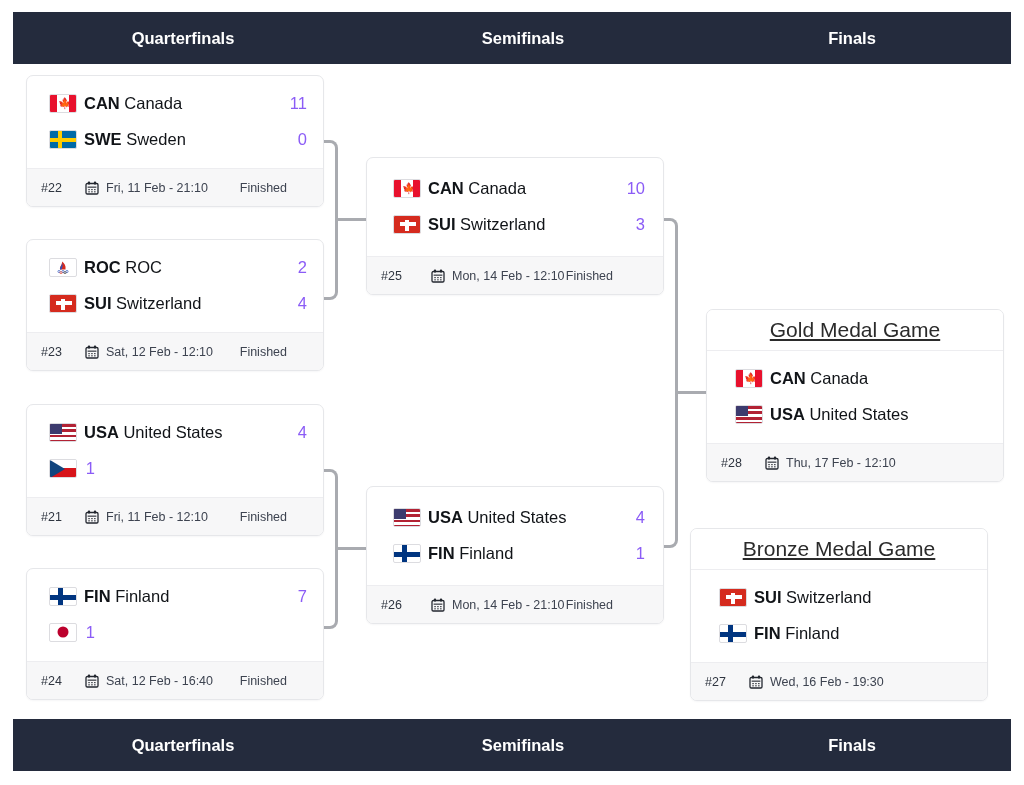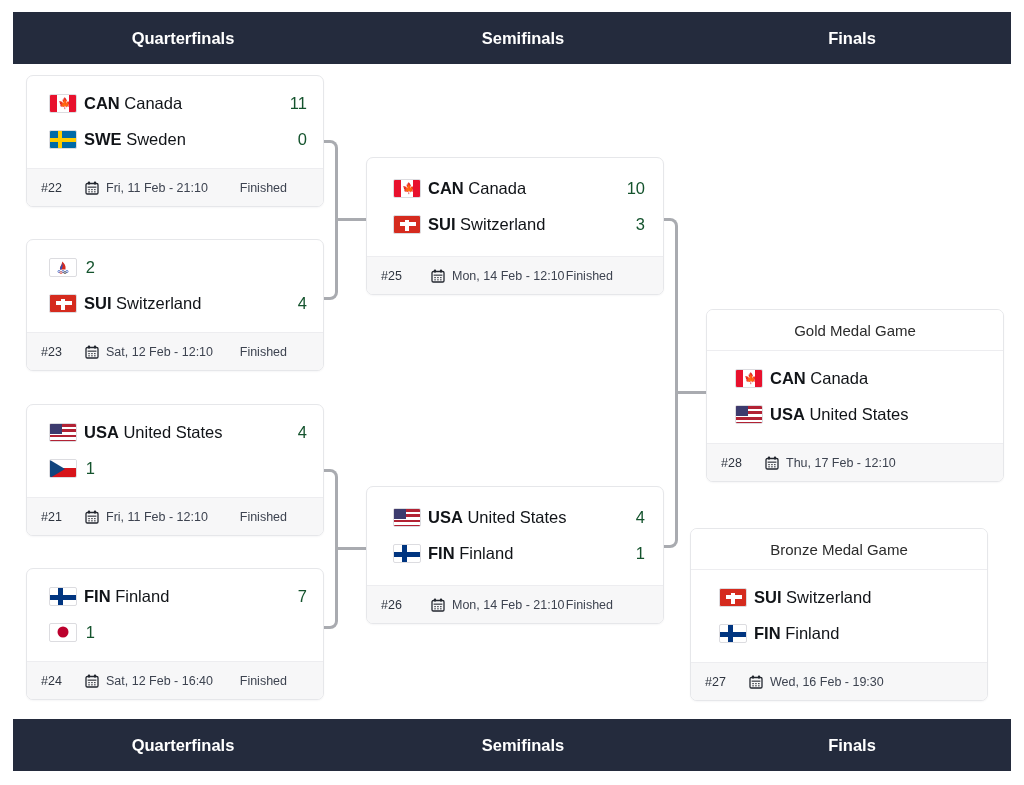--- a/index.html
+++ b/index.html
@@ -31,22 +31,23 @@
   .card {
     position: absolute;
     background: #ffffff;
     border: 1px solid #e6e7ea;
     border-radius: 7px;
     box-shadow: 0 1px 2px rgba(16,24,40,.04);
     overflow: hidden;
   }
   .card-title {
     height: 41px; display: flex; align-items: center; justify-content: center;
-    font-size: 15px; color: #2b2b2b; border-bottom: 1px solid #ededf0;
+    font-size: 21px; color: #2b2b2b; border-bottom: 1px solid #ededf0;
     background: #fff;
+    text-decoration: underline;
   }
   .teams { padding: 9px 0 11px 0; }
   .teams.sf-teams { padding: 12px 0 14px 0; }
   .teams.fin-teams { padding: 9px 0 11px 0; }
   .team-row {
     display: flex; align-items: center;
     height: 36px; padding: 0 16px 0 22px;
   }
   .sf-teams .team-row { height: 36px; padding-left: 26px; padding-right: 18px; }
   .fin-teams .team-row { height: 36px; padding-left: 28px; padding-right: 18px; }
@@ -56,21 +57,21 @@
     border: 1px solid #dcdce0; border-radius: 2px;
     overflow: hidden; position: relative; background:#fff;
   }
   .team-name {
     margin-left: 7px; font-size: 16.5px; color: #111418;
     white-space: nowrap; flex: 1 1 auto;
   }
   .team-name .code { font-weight: 700; }
   .team-name .full { font-weight: 400; }
   .score {
-    font-size: 16.5px; color: #14532d; font-weight: 400;
+    font-size: 16.5px; color: #8b5cf6; font-weight: 400;
     min-width: 18px; text-align: right;
   }
 
   .card-footer {
     height: 38px; background: #f7f7f8; border-top: 1px solid #ededf0;
     display: flex; align-items: center; padding: 0 14px;
     font-size: 12.5px; color: #3d4350;
   }
   .card-footer .mnum { width: 44px; color:#2f3540; }
   .card-footer .cal-icon { margin-right: 7px; display:flex; align-items:center; }
@@ -199,20 +200,21 @@
           <svg class="rings" viewBox="0 0 26 8">
               <g fill="none" stroke="#2a52be" stroke-width="1.3">
                 <circle cx="5" cy="3" r="2.2"></circle>
                 <circle cx="13" cy="3" r="2.2"></circle>
                 <circle cx="21" cy="3" r="2.2"></circle>
                 <circle cx="9" cy="5.4" r="2.2" stroke="#d52b1e"></circle>
                 <circle cx="17" cy="5.4" r="2.2" stroke="#2b2b2b"></circle>
               </g>
             </svg>
         </span>
+        <span class="team-name"><span class="code">ROC</span> <span class="full">ROC</span></span>
         <span class="score">2</span>
       </div>
       <div class="team-row">
         <span class="flag f-sui"></span>
         <span class="team-name"><span class="code">SUI</span> <span class="full">Switzerland</span></span>
         <span class="score">4</span>
       </div>
     </div>
     <div class="card-footer">
       <span class="mnum">#23</span>

